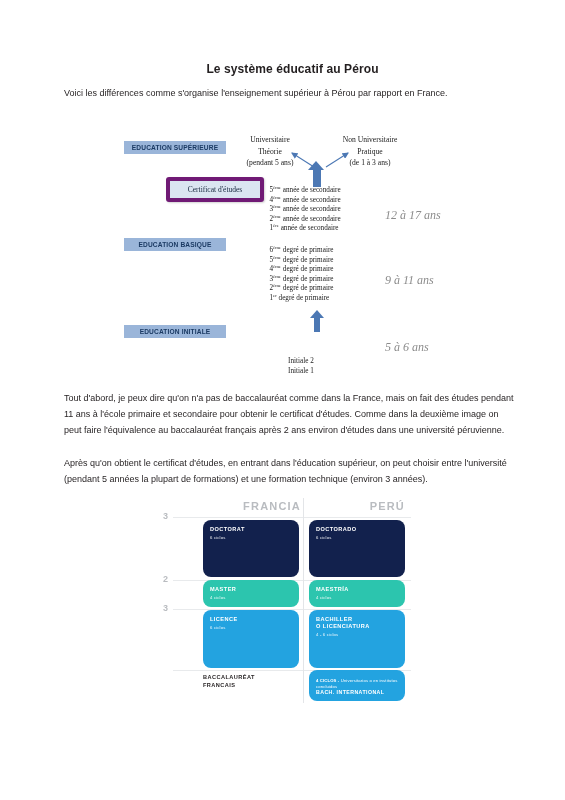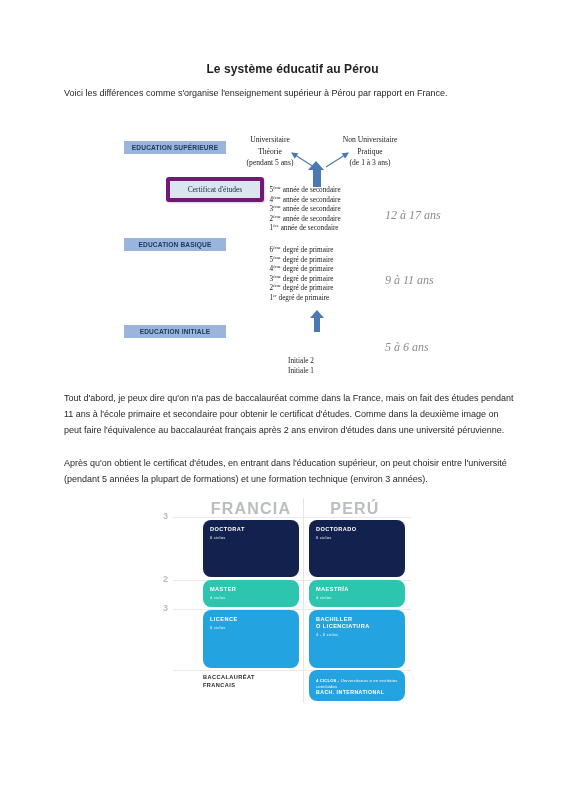--- a/index.html
+++ b/index.html
@@ -171,25 +171,25 @@
   .diagram2 {
     position: absolute;
     left: 163px;
     top: 498px;
     width: 250px;
     height: 225px;
   }
   .d2-col-head {
     position: absolute;
     top: 2px;
-    font-size: 16px;
+    font-size: 11px;
     font-weight: bold;
     color: #b9bcc0;
     letter-spacing: 1.2px;
-    text-align: center;
+    text-align: right;
   }
   #head-francia { left: 38px; width: 100px; }
   #head-peru    { left: 142px; width: 100px; }
   .d2-divider {
     position: absolute;
     left: 140px;
     top: 0px;
     width: 1px;
     height: 205px;
     background: #e3e5e8;

